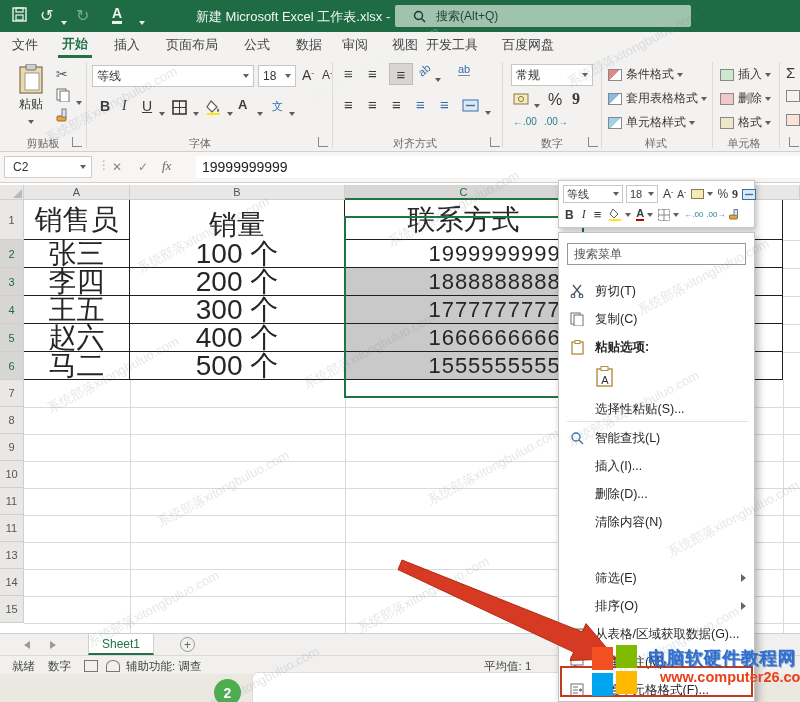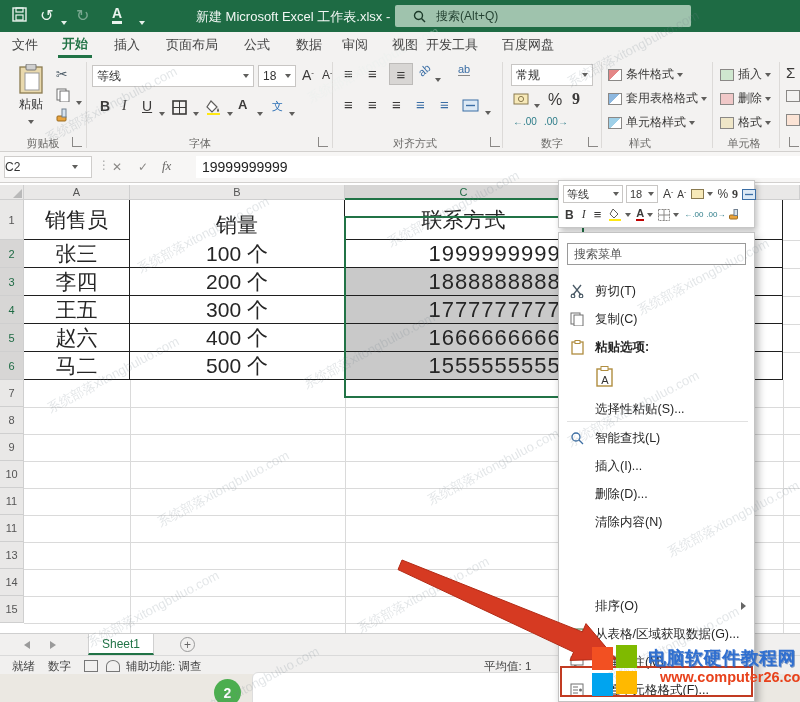--- a/index.html
+++ b/index.html
@@ -28,29 +28,29 @@
   #ribbon{left:0;top:58px;width:800px;height:94px;background:#f3f2f1;border-bottom:1px solid #d2d0ce;box-sizing:border-box;z-index:3}
   .gdiv{position:absolute;top:4px;height:86px;width:1px;background:#dcdad8}
   .glabel{position:absolute;top:78px;font-size:11px;color:#6a6967;text-align:center}
   .launch{position:absolute;top:79px;width:9px;height:9px;border:1px solid #8a8886;border-top:none;border-right:none}
   .box{background:#fff;border:1px solid #c8c6c4;box-sizing:border-box;display:flex;align-items:center;font-size:12px;padding:0 4px;color:#333}
   .rbtn{font-size:13px;color:#3b3a39;display:flex;align-items:center}
   .styrow{position:absolute;display:flex;align-items:center;font-size:12px;color:#3b3a39}
   .sicon{width:14px;height:12px;border:1px solid #8a8886;margin-right:4px;box-sizing:border-box}
   
   #fbar{left:0;top:152px;width:800px;height:31px;background:#f7f6f5;border-bottom:1px solid #d2d0ce;box-sizing:border-box;z-index:3}
-  #namebox{left:4px;top:156px;width:88px;height:22px;background:#fff;border:1px solid #cfcdcb;box-sizing:border-box;font-size:12px;z-index:4}
+  #namebox{left:4px;top:156px;width:88px;height:22px;background:#fff;border:1px solid #cfcdcb;box-sizing:border-box;font-size:12px;padding-left:8px;z-index:4}
   #fvalue{left:196px;top:156px;width:600px;height:22px;background:#fff;font-size:14px;display:flex;align-items:center;padding-left:6px;z-index:4;color:#222}
   
   #grid{left:0;top:183px;width:800px;height:450px;background:#fff;z-index:1}
   .colhead{position:absolute;top:2px;height:15px;background:#e9e8e7;border-right:1px solid #cfcfcf;border-bottom:1px solid #cfcfcf;box-sizing:border-box;color:#555;font-size:11px;display:flex;align-items:center;justify-content:center}
   .rowhead{position:absolute;left:0;width:24px;background:#e9e8e7;border-right:1px solid #cfcfcf;border-bottom:1px solid #cfcfcf;box-sizing:border-box;color:#555;font-size:11px;display:flex;align-items:center;justify-content:center}
   .rowhead.sel{background:#d7d6d5;color:#1e6b44}
   .gl{position:absolute;background:#dadada}
-  .cell{position:absolute;box-sizing:border-box;border-right:1.5px solid #1f1f1f;border-bottom:1.5px solid #1f1f1f;display:flex;align-items:center;justify-content:center;font-size:21px;color:#262626;background:#fff}
+  .cell{position:absolute;box-sizing:border-box;border-right:1.5px solid #1f1f1f;border-bottom:1.5px solid #1f1f1f;display:flex;align-items:center;justify-content:center;font-size:28px;color:#262626;background:#fff}
   .cell.num{justify-content:flex-end;padding-right:8px;letter-spacing:1px;font-size:22px}
   .cell.gray{background:#c9c9c9}
   #selbox{left:344px;top:216px;width:240px;height:182px;border:2px solid #217346;box-sizing:border-box;z-index:2;pointer-events:none}
   
   #minibar{left:558px;top:180px;width:197px;height:48px;background:#fff;border:1px solid #c8c8c8;box-shadow:2px 3px 6px rgba(0,0,0,.25);z-index:10;box-sizing:border-box}
   .mrow{position:absolute;left:4px;display:flex;align-items:center;font-size:11px;color:#3b3a39}
   .mbox{background:#fff;border:1px solid #c8c6c4;box-sizing:border-box;height:18px;display:flex;align-items:center;padding:0 3px;font-size:11px}
   #ctxmenu{left:558px;top:232px;width:197px;height:470px;background:#fff;border:1px solid #c3c3c3;box-shadow:3px 4px 8px rgba(0,0,0,.3);z-index:10;box-sizing:border-box}
   #ctxsearch{position:absolute;left:8px;top:10px;width:179px;height:22px;border:1px solid #9a9a9a;box-sizing:border-box;display:flex;align-items:center}
   #ctxsearch input{border:none;outline:none;width:160px;font-size:12px;padding-left:6px;background:transparent;font-family:inherit;color:#333}
@@ -241,21 +241,21 @@
   <div class="styrow" style="left:608px;top:32px">
     <span class="sicon" style="background:linear-gradient(135deg,#8db8e0 50%,#fff 50%)"></span>
     <span>套用表格格式</span>
       <span class="car"></span>
   </div>
   <div class="styrow" style="left:608px;top:56px">
     <span class="sicon" style="background:linear-gradient(135deg,#9fd0e8 50%,#fff 50%)"></span>
     <span>单元格样式</span>
       <span class="car"></span>
   </div>
-  <div class="glabel" style="left:612px;width:56px">样式</div>
+  <div class="glabel" style="left:628px;width:56px">样式</div>
   <div class="gdiv" style="left:712px"></div>
 
   <div class="styrow" style="left:720px;top:8px">
     <span class="sicon" style="background:#cfe7cf"></span>
       <span>插入</span>
       <span class="car"></span>
   </div>
   <div class="styrow" style="left:720px;top:32px">
     <span class="sicon" style="background:#f0c8c8"></span>
       <span>删除</span>
@@ -509,20 +509,25 @@
       <span class="lb">插入(I)...</span>
   </div>
   <div class="mitem" style="top:247px">
     <span class="ic"></span>
       <span class="lb">删除(D)...</span>
   </div>
   <div class="mitem" style="top:275px">
     <span class="ic"></span>
       <span class="lb">清除内容(N)</span>
   </div>
+  <div class="mitem" style="top:331px">
+    <span class="ic"></span>
+      <span class="lb">筛选(E)</span>
+    <span class="sub" style="position:absolute;right:10px"></span>
+  </div>
   <div class="mitem" style="top:359px">
     <span class="ic"></span>
       <span class="lb">排序(O)</span>
     <span class="sub" style="position:absolute;right:10px"></span>
   </div>
   <div class="mitem" style="top:387px">
     <span class="ic">
         <svg width="14" height="13" viewBox="0 0 14 13">
           <rect x="1" y="1" width="12" height="11" fill="#e3efe3" stroke="#4a7a4a"></rect>
           <line x1="1" y1="4.5" x2="13" y2="4.5" stroke="#4a7a4a"></line>

